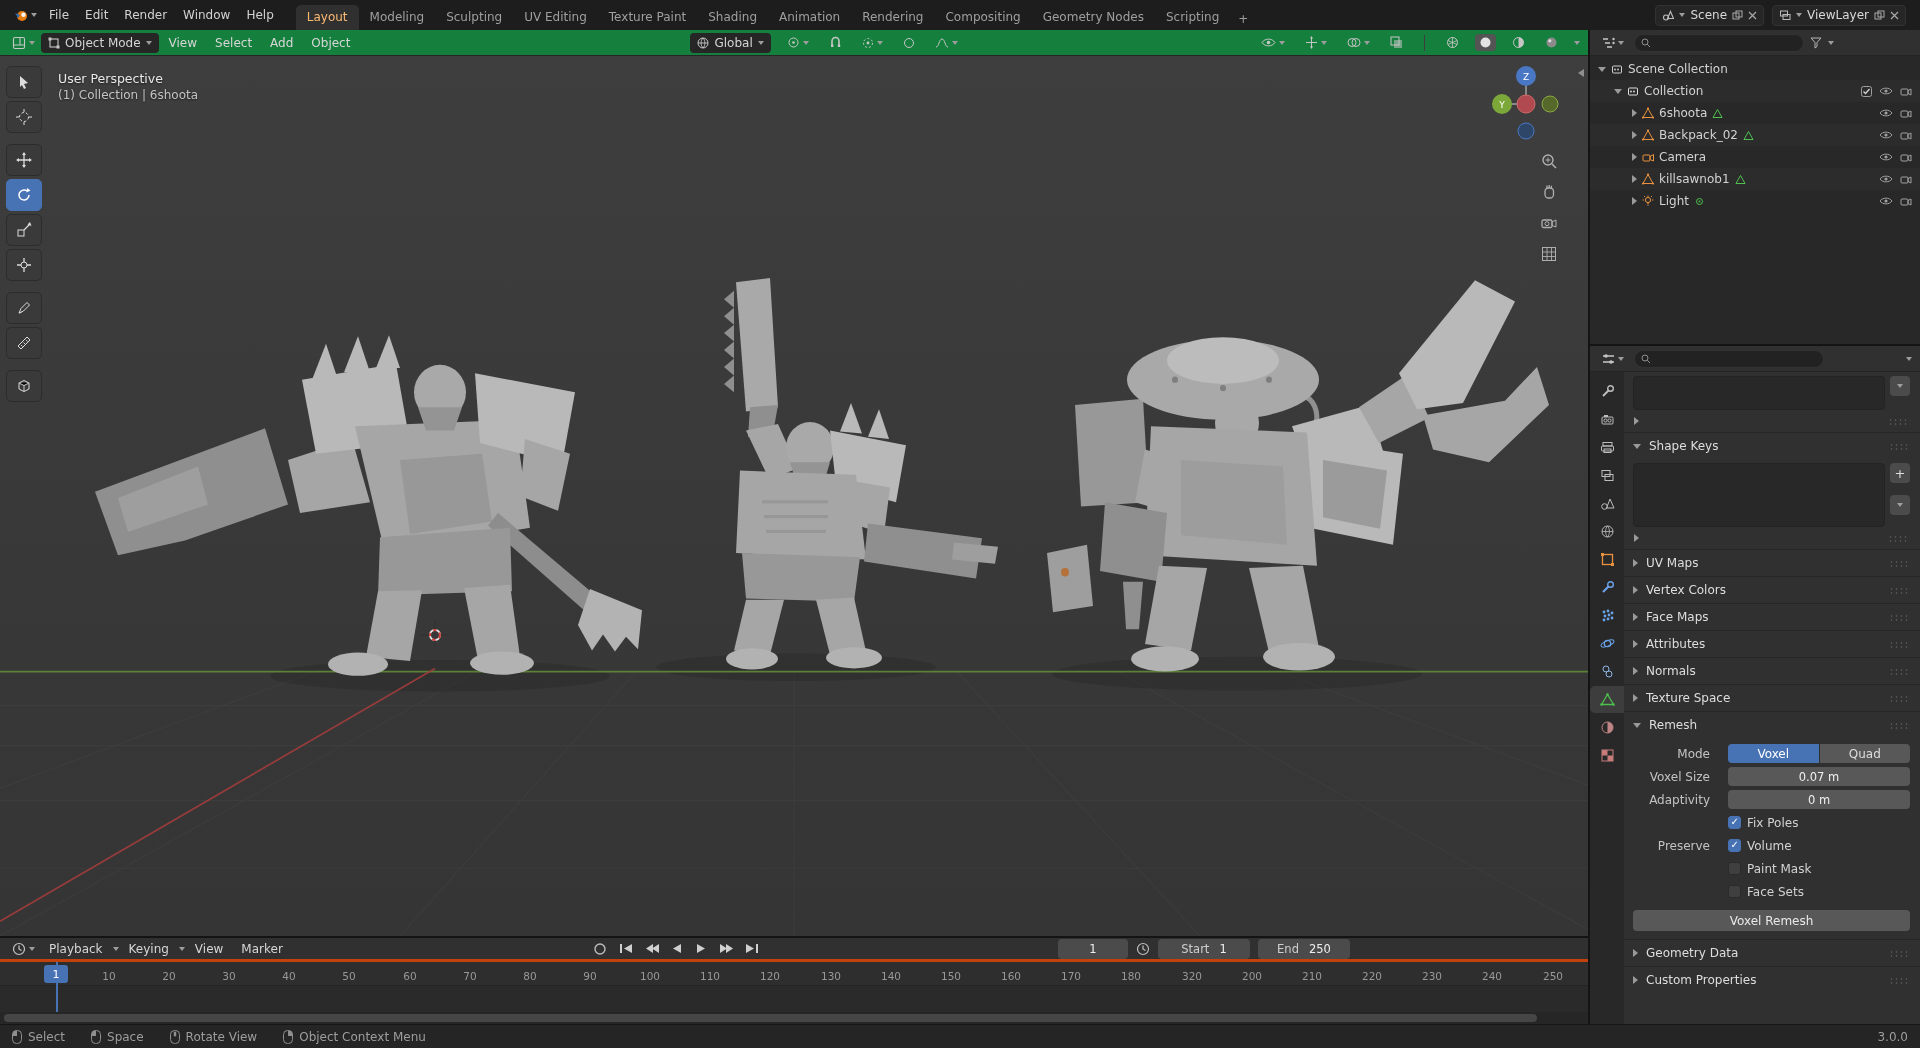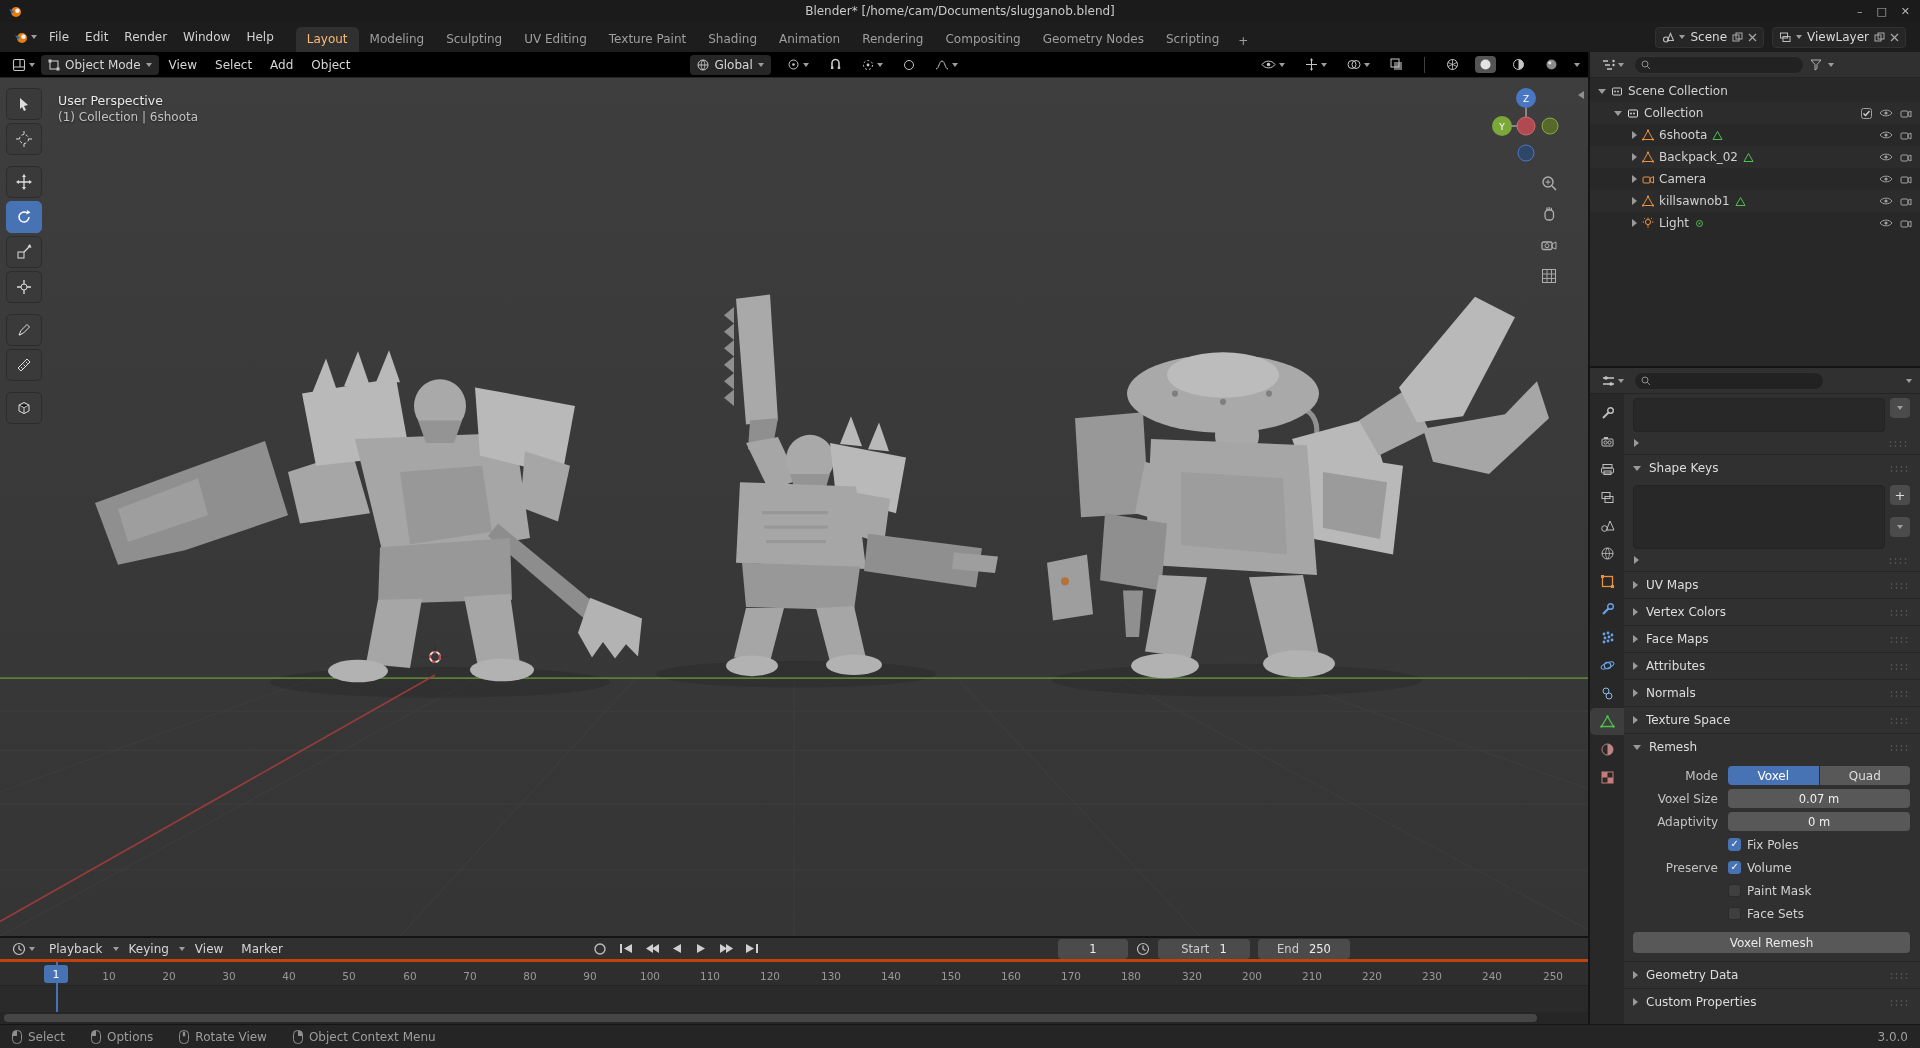--- a/index.html
+++ b/index.html
@@ -29,21 +29,21 @@
   .caret { width:0; height:0; border-left:3.5px solid transparent; border-right:3.5px solid transparent; border-top:4.5px solid #9d9d9d; display:inline-block; }
   .tri-r { width:0; height:0; border-top:4px solid transparent; border-bottom:4px solid transparent; border-left:5px solid #9a9a9a; display:inline-block; }
   .tri-d { width:0; height:0; border-left:4px solid transparent; border-right:4px solid transparent; border-top:5px solid #9a9a9a; display:inline-block; }
 
   
   .main { flex:1; display:flex; min-height:0; }
   .left-col { flex:1; display:flex; flex-direction:column; min-width:0; border-right:2px solid #141414; }
   .right-col { width:330px; display:flex; flex-direction:column; flex:0 0 auto; }
 
   
-  .vp-header { height:26px; background:#000000; display:flex; align-items:center; gap:2px; padding:0 8px; border-bottom:1px solid #262626; flex:0 0 auto; }
+  .vp-header { height:26px; background:#15803d; display:flex; align-items:center; gap:2px; padding:0 8px; border-bottom:1px solid #262626; flex:0 0 auto; }
   .hgroup { display:flex; align-items:center; gap:12px; }
   .pill { display:flex; align-items:center; gap:5px; background:#262626; border-radius:4px; padding:2px 7px; height:20px; }
   .hmenu { padding:3px 8px; color:#d6d6d6; }
   .center-group { margin-left:330px; }
   .right-group { margin-left:auto; }
   .icbtn { display:flex; align-items:center; gap:3px; padding:2px 4px; border-radius:4px; }
   .icbtn.active { background:#545454; }
   .divider-v { width:1px; height:16px; background:#3e3e3e; margin:0 5px; }
 
   .tool-settings { height:26px; background:#2c2c2c; display:flex; align-items:center; gap:8px; padding:0 10px 0 54px; border-bottom:1px solid #242424; flex:0 0 auto; }
@@ -114,55 +114,40 @@
           background-image:radial-gradient(#5a5a5a 1px, transparent 1.2px);
           background-size:5px 4px; opacity:.8; }
   .p-section { height:27px; border-top:1px solid #262626; display:flex; align-items:center; gap:8px; padding:0 9px; background:#303030; }
   .p-section .ttl { color:#dedede; }
   .list-box { flex:1; background:#282828; border:1px solid #232323; border-radius:4px; }
   .side-col { width:21px; display:flex; flex-direction:column; gap:12px; }
   .sq-btn { width:20px; height:20px; background:#4b4b4b; border-radius:4px; display:flex; align-items:center; justify-content:center; color:#dcdcdc; font-size:13px; }
   .specials-row { display:flex; align-items:center; height:22px; padding:0 10px; gap:8px; }
 
   .prow { display:flex; align-items:center; height:23px; padding-right:10px; }
-  .plabel { width:104px; text-align:right; padding-right:10px; color:#c3c3c3; flex:0 0 auto; }
+  .plabel { width:104px; text-align:right; padding-right:18px; color:#c3c3c3; flex:0 0 auto; }
   .pctrl { flex:1; display:flex; align-items:center; gap:6px; }
   .seg { display:flex; flex:1; height:19px; }
   .seg-a { flex:1; background:#4772b3; color:#fff; border-radius:4px 0 0 4px; display:flex; align-items:center; justify-content:center; }
   .seg-b { flex:1; background:#585858; color:#ddd; border-radius:0 4px 4px 0; margin-left:1px; display:flex; align-items:center; justify-content:center; }
   .pfield { flex:1; height:19px; background:#585858; border-radius:4px; display:flex; align-items:center; justify-content:center; font-size:11.5px; color:#f0f0f0; }
   .cb { width:13px; height:13px; border-radius:3px; background:#3f3f3f; border:1px solid #2b2b2b; position:relative; flex:0 0 auto; }
   .cb.checked { background:#4772b3; border-color:#4772b3; }
   .cb.checked::after { content:"✓"; position:absolute; left:1.5px; top:-1px; font-size:10px; color:#fff; }
   .cb-label { color:#d2d2d2; }
   .pbutton { height:21px; background:#585858; border-radius:4px; display:flex; align-items:center; justify-content:center; margin:7px 10px 6px 9px; color:#e9e9e9; }
 
   svg { display:block; }
   text { font-family:"DejaVu Sans", sans-serif; }
 </style>
 </head>
 <body>
 
 <div class="app">
 
-  <div class="titlebar">
-    <span class="logo">
-      <svg width="14" height="14">
-          <circle cx="8" cy="8" r="5" fill="#e87d0d"></circle>
-          <circle cx="9.5" cy="6.8" r="2.2" fill="#f5f5f5"></circle>
-          <polygon points="1,5 6,7 4,10" fill="#2a6db3"></polygon>
-        </svg>
-    </span>
-    <span class="title">Blender* [/home/cam/Documents/slugganob.blend]</span>
-    <span class="winbtns">
-      <span>–</span>
-      <span>□</span>
-      <span>✕</span>
-    </span>
-  </div>
 
   <div class="topbar">
     <span class="icbtn">
       <svg width="14" height="14">
           <circle cx="8" cy="8" r="5" fill="#e87d0d"></circle>
           <circle cx="9.5" cy="6.8" r="2.2" fill="#f5f5f5"></circle>
           <polygon points="1,5 6,7 4,10" fill="#2a6db3"></polygon>
         </svg>
       <span class="caret"></span>
     </span>
@@ -1134,21 +1119,21 @@
           <rect x="0.5" y="0.5" width="9" height="13" rx="4" fill="none" stroke="#8f8f8f"></rect>
           <path d="M5,0.5 L5,6 L0.5,6 L0.5,4.5 A4,4 0 0 1 5,0.5 Z" fill="#8f8f8f"></path>
         </svg>
       <span>Select</span>
     </span>
     <span class="sb-item">
       <svg width="10" height="14">
           <rect x="0.5" y="0.5" width="9" height="13" rx="4" fill="none" stroke="#8f8f8f"></rect>
           <path d="M5,0.5 L5,6 L0.5,6 L0.5,4.5 A4,4 0 0 1 5,0.5 Z" fill="#8f8f8f"></path>
         </svg>
-      <span>Options</span>
+      <span>Space</span>
     </span>
     <span class="sb-item">
       <svg width="10" height="14">
           <rect x="0.5" y="0.5" width="9" height="13" rx="4" fill="none" stroke="#8f8f8f"></rect>
           <rect x="3.8" y="1.5" width="2.4" height="5" rx="1.2" fill="#8f8f8f"></rect>
         </svg>
       <span>Rotate View</span>
     </span>
     <span class="sb-item">
       <svg width="10" height="14">

